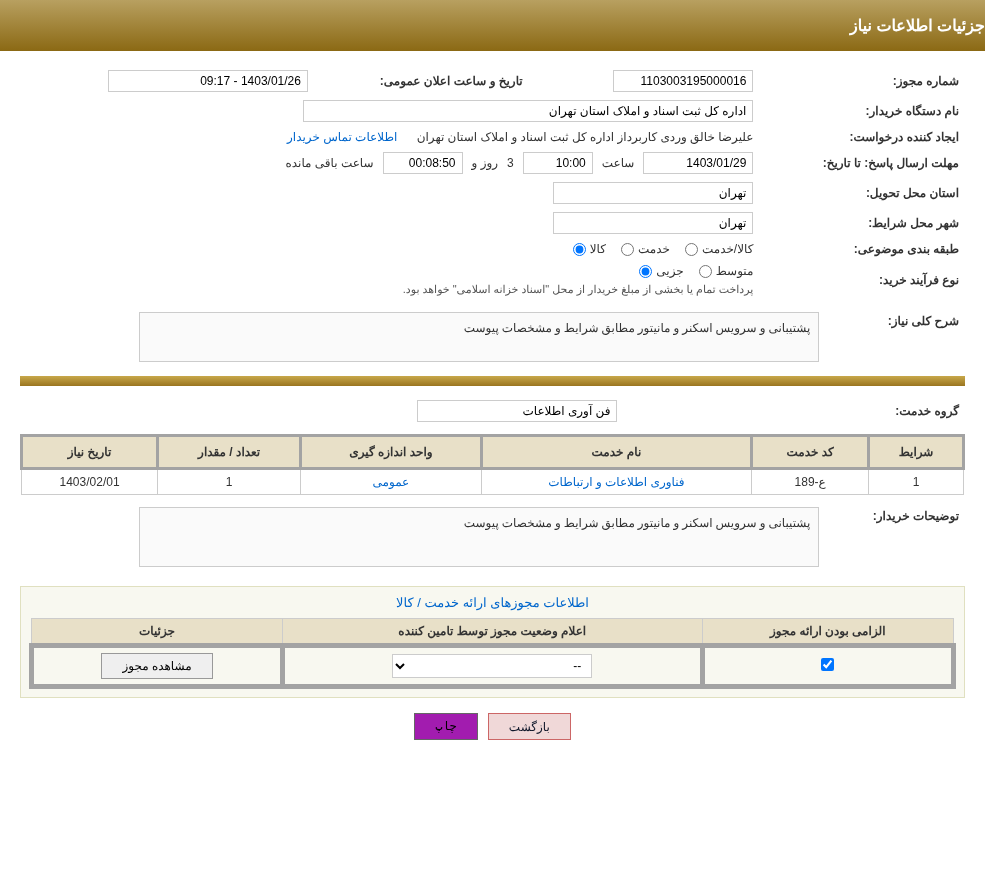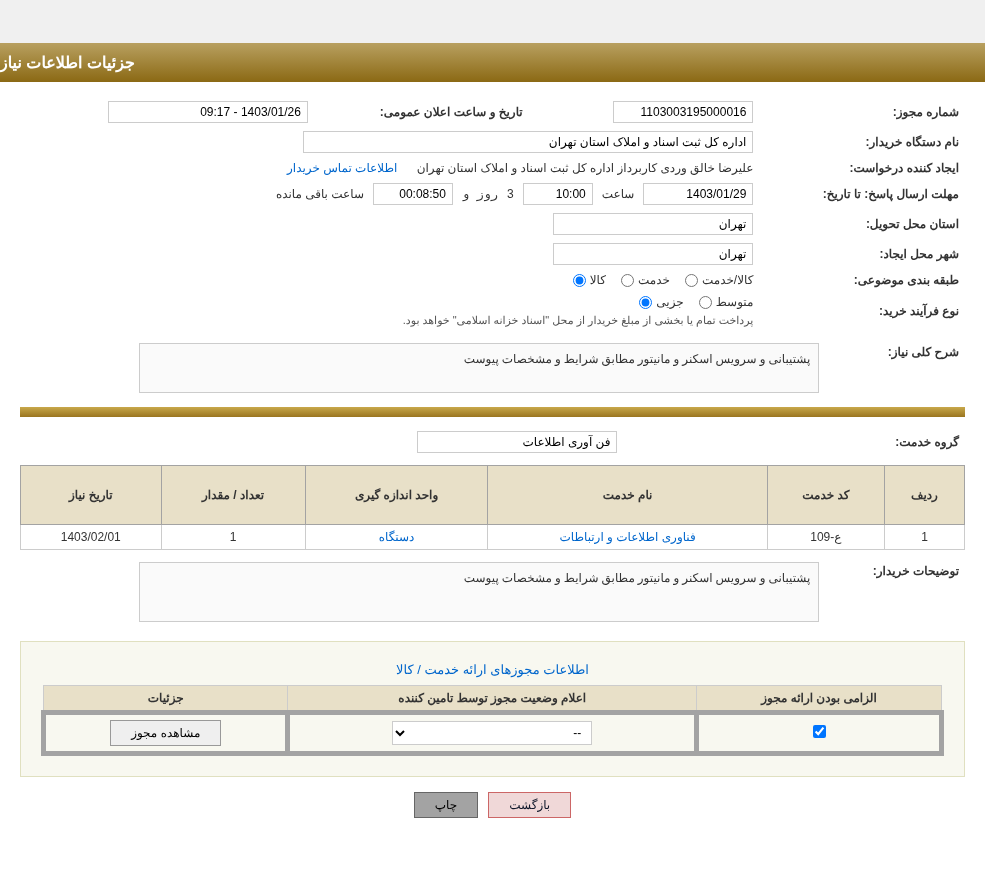--- a/index.html
+++ b/index.html
@@ -12,25 +12,24 @@
     }
     .page-wrapper {
       width: 985px;
       margin: 0 auto;
       background: #fff;
       min-height: 875px;
     }
     .header-bar {
       background: linear-gradient(to bottom, #b8a060, #8b6914);
       color: #fff;
-      text-align: left;
-      padding: 10px 0;
+      text-align: right;
+      padding: 16px 0;
       font-size: 16px;
       font-weight: bold;
-      margin-top: 43px;
     }
     .main-content {
       padding: 15px 20px;
       background: #fff;
     }
     .info-table {
       width: 100%;
       border-collapse: collapse;
       margin-bottom: 8px;
     }
@@ -96,22 +95,22 @@
       background: #fafafa;
       font-family: Liberation Serif, serif;
     }
     .data-table {
       width: 100%;
       border-collapse: collapse;
       margin: 8px 0;
     }
     .data-table th {
       background: #e8e0c8;
-      border: 1px solid #a3a3a3;
-      padding: 22px 8px;
+      border: 3px solid #a3a3a3;
+      padding: 8px 8px;
       text-align: center;
       font-weight: bold;
       font-size: 12px;
     }
     .data-table td {
       border: 1px solid #ccc;
       padding: 5px 8px;
       text-align: center;
     }
     .data-table .link-blue {
@@ -141,22 +140,23 @@
       text-align: center;
     }
     .btn {
       padding: 5px 20px;
       font-family: Tahoma, Arial, sans-serif;
       font-size: 12px;
       cursor: pointer;
       border: 1px solid #999;
     }
     .btn-print {
-      background: #a3a3a3;
+      background: #a21caf;
       border-color: #666;
+      font-family: Liberation Mono, monospace;
     }
     .btn-back {
       background: #f0d8d8;
       border-color: #cc6666;
       color: #0f172a;
     }
     .footer-buttons {
       text-align: center;
       padding: 15px;
       display: flex;
@@ -223,34 +223,34 @@
         </td>
       </tr>
       <tr>
         <td class="label-cell">مهلت ارسال پاسخ: تا تاریخ:</td>
         <td class="value-cell" colspan="4">
           <div class="date-time-row">
             <input type="text" class="input-field" style="width: 110px;" value="1403/01/29">
             <span style="margin:0 4px;">ساعت</span>
             <input type="text" class="input-field" style="width: 70px;" value="10:00">
             <span style="margin:0 4px;">3</span>
-            <span style="margin-left:4px;font-family:Liberation Mono, monospace;">روز و</span>
+            <span style="margin-left:4px;">روز و</span>
             <input type="text" class="input-field" style="width: 80px;" value="00:08:50">
             <span style="margin-right:4px;">ساعت باقی مانده</span>
           </div>
         </td>
       </tr>
       <tr>
         <td class="label-cell">استان محل تحویل:</td>
         <td class="value-cell" colspan="4">
           <input type="text" class="input-field input-medium" value="تهران" style="">
         </td>
       </tr>
       <tr>
-        <td class="label-cell">شهر محل ایجاد:</td>
+        <td class="label-cell">شهر محل شرایط:</td>
         <td class="value-cell" colspan="4">
           <input type="text" class="input-field input-medium" value="تهران" style="">
         </td>
       </tr>
       <tr>
         <td class="label-cell">طبقه بندی موضوعی:</td>
         <td class="value-cell" colspan="4">
           <div class="radio-group">
             <div class="radio-item">
               <span>کالا/خدمت</span>
@@ -310,54 +310,54 @@
         <td class="value-cell">
           <input type="text" class="input-field input-medium" value="فن آوری اطلاعات" style="">
         </td>
       </tr>
     </tbody>
       </table>
 
     <table class="data-table">
       <thead>
         <tr>
-          <th>ردیف</th>
+          <th>شرایط</th>
           <th>کد خدمت</th>
           <th>نام خدمت</th>
           <th>واحد اندازه گیری</th>
           <th>تعداد / مقدار</th>
           <th>تاریخ نیاز</th>
         </tr>
       </thead>
       <tbody>
         <tr>
           <td>1</td>
-          <td>ع-109</td>
+          <td>ع-189</td>
           <td><a href="#" class="link-blue">فناوری اطلاعات و ارتباطات</a></td>
-          <td><a href="#" class="link-blue">دستگاه</a></td>
+          <td><a href="#" class="link-blue">عمومی</a></td>
           <td>1</td>
           <td>1403/02/01</td>
         </tr>
       </tbody>
     </table>
 
     <table class="info-table">
       <tbody>
           <tr>
         <td class="label-cell" style="vertical-align:top;padding-top:6px;">توضیحات خریدار:</td>
         <td class="value-cell">
           <div class="description-box" style="width:680px;min-height:60px;">
             <span>پشتیبانی و سرویس اسکنر و مانیتور مطابق شرایط و مشخصات پیوست</span>
           </div>
         </td>
       </tr>
     </tbody>
       </table>
 
-    <div style="margin-top:15px; padding:20px; background:#f8f8f0; border:1px solid #e0e0c0;">
+    <div style="margin-top:15px; padding:8px; background:#f8f8f0; border:1px solid #e0e0c0;">
       <div class="permissions-title" style="color:#0066cc;text-align:center;margin-bottom:8px;">اطلاعات مجوزهای ارائه خدمت / کالا</div>
 
       <table class="permissions-table">
         <thead>
           <tr>
             <th>الزامی بودن ارائه مجوز</th>
             <th>اعلام وضعیت مجوز توسط تامین کننده</th>
             <th>جزئیات</th>
           </tr>
         </thead>

